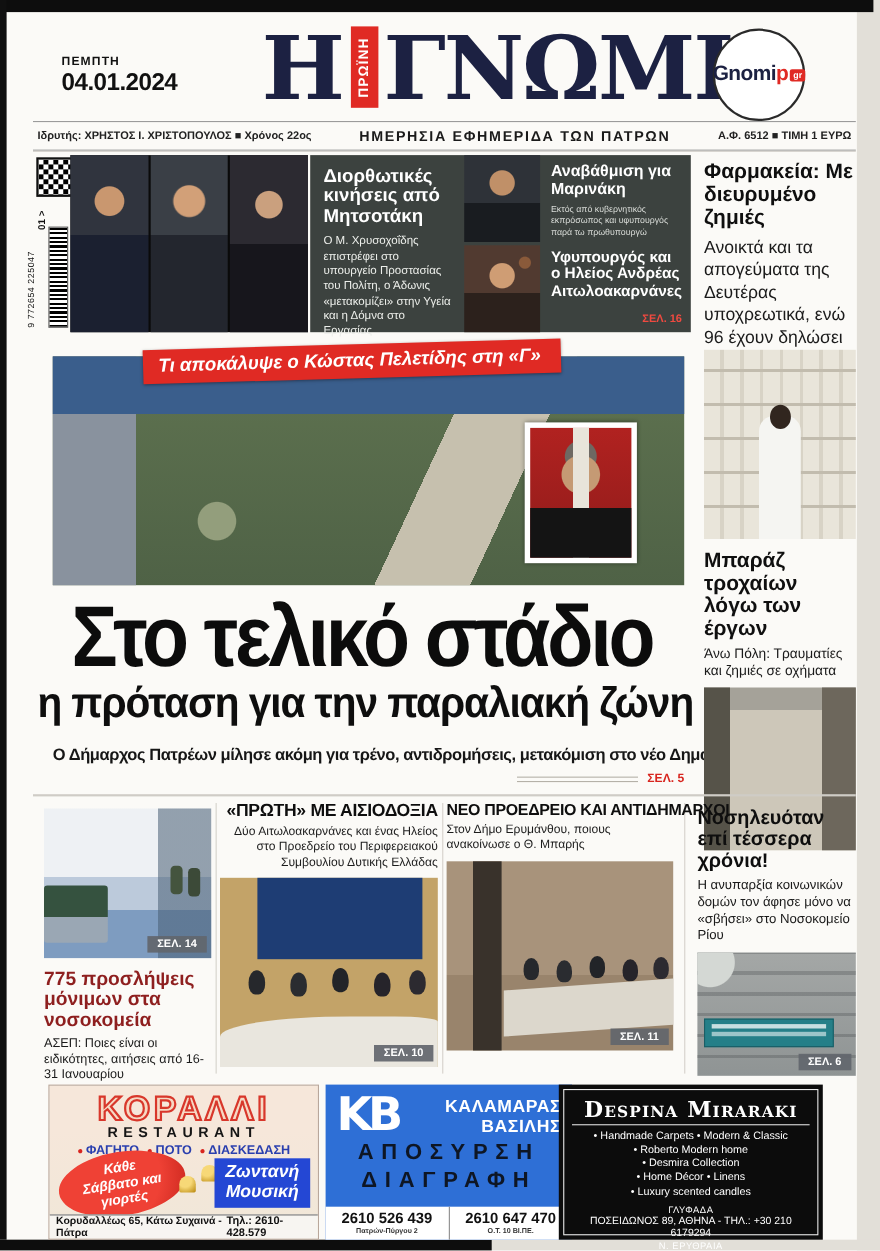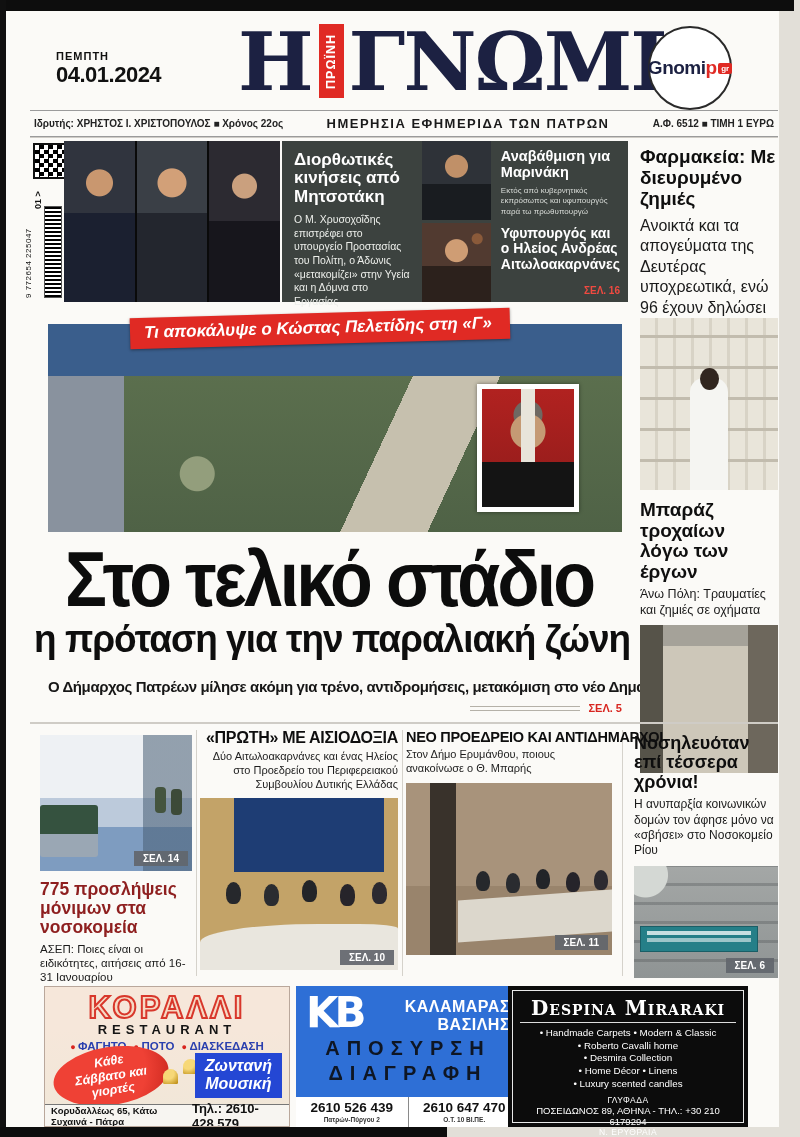--- a/index.html
+++ b/index.html
@@ -153,21 +153,21 @@
   .kor-serv { display:flex; justify-content:center; gap:7px; margin-top:3px; font-size:11.5px; font-weight:800; color:#2a3fae; }
   .kor-serv span::before { content:"● "; color:#d8251f; font-size:9px; }
   .kor-oval { position:absolute; left:8px; top:60px; width:116px; height:58px; background:radial-gradient(circle at 40% 35%, #ef4135 0 60%, #c8251c 100%); border-radius:50%; transform:rotate(-9deg); display:flex; align-items:center; justify-content:center; text-align:center; }
   .kor-oval span { color:#fff; font-size:12.5px; font-style:italic; font-weight:700; line-height:1.15; width:84px; }
   .kor-blue { position:absolute; right:7px; top:66px; background:#2447d4; color:#fff; padding:4px 10px; text-align:center; }
   .kor-blue div { font-size:16px; font-weight:900; font-style:italic; line-height:1.15; }
   .bell-icon { position:absolute; width:15px; height:15px; border-radius:50% 50% 10% 10%; background:radial-gradient(circle at 35% 30%, #f7d877 0 40%, #b8860b 100%); }
   .bell1 { left:118px; top:82px; } .bell2 { left:138px; top:72px; }
   .kor-bar { position:absolute; left:0; bottom:0; width:100%; height:22px; background:#f7f5f1; border-top:1px solid #777; display:flex; justify-content:space-between; align-items:center; padding:0 6px; }
   .kor-addr { font-size:9.5px; font-weight:800; color:#111; }
-  .kor-tel { font-size:13px; font-weight:900; color:#111; }
+  .kor-tel { font-size:10px; font-weight:900; color:#111; }
 
   .ad-kalamaras { position:absolute; left:296px; top:986px; width:224px; height:141px; background:#2e6fd6; padding:8px 10px 0 10px; }
   .kal-top { display:flex; justify-content:space-between; align-items:flex-start; }
   .kal-logo { font-size:42px; font-weight:900; color:#fff; line-height:0.9; letter-spacing:-4px; font-family:"DejaVu Sans",sans-serif; }
   .kal-names { text-align:right; color:#fff; font-size:16px; font-weight:900; line-height:1.15; margin-top:4px; letter-spacing:0.5px; }
   .kal-line { text-align:center; font-size:20px; font-weight:900; color:#0e1624; letter-spacing:7px; margin-top:2px; }
   .kal-bar { position:absolute; left:0; bottom:0; width:100%; height:30px; background:#fff; display:flex; }
   .kal-cell { flex:1; display:flex; flex-direction:column; align-items:center; justify-content:center; }
   .kal-cell + .kal-cell { border-left:1px solid #8a8a8a; }
   .kal-phone { font-size:13.5px; font-weight:900; color:#111; line-height:1; }
@@ -359,21 +359,21 @@
         <div class="kal-phone">2610 647 470</div>
         <div class="kal-sub">Ο.Τ. 10 ΒΙ.ΠΕ.</div>
       </div>
     </div>
   </div>
 
   <div class="ad-miraraki">
     <div class="mir-title">Despina Miraraki</div>
     <div class="mir-items">
       <div>• Handmade Carpets • Modern &amp; Classic</div>
-      <div>• Roberto Cavalli home</div>
+      <div>• Roberto Modern home</div>
       <div>• Desmira Collection</div>
       <div>• Home Décor • Linens</div>
       <div>• Luxury scented candles</div>
     </div>
     <div class="mir-locs">
       <div class="mir-city">ΓΛΥΦΑΔΑ</div>
       <div class="mir-line">ΠΟΣΕΙΔΩΝΟΣ 89, ΑΘΗΝΑ - ΤΗΛ.: +30 210 6179294</div>
       <div class="mir-city">Ν. ΕΡΥΘΡΑΙΑ</div>
       <div class="mir-line">ΚΗΦΙΣΙΑΣ 373 ΑΘΗΝΑ - ΤΗΛ.: +30 210 8000385</div>
 

